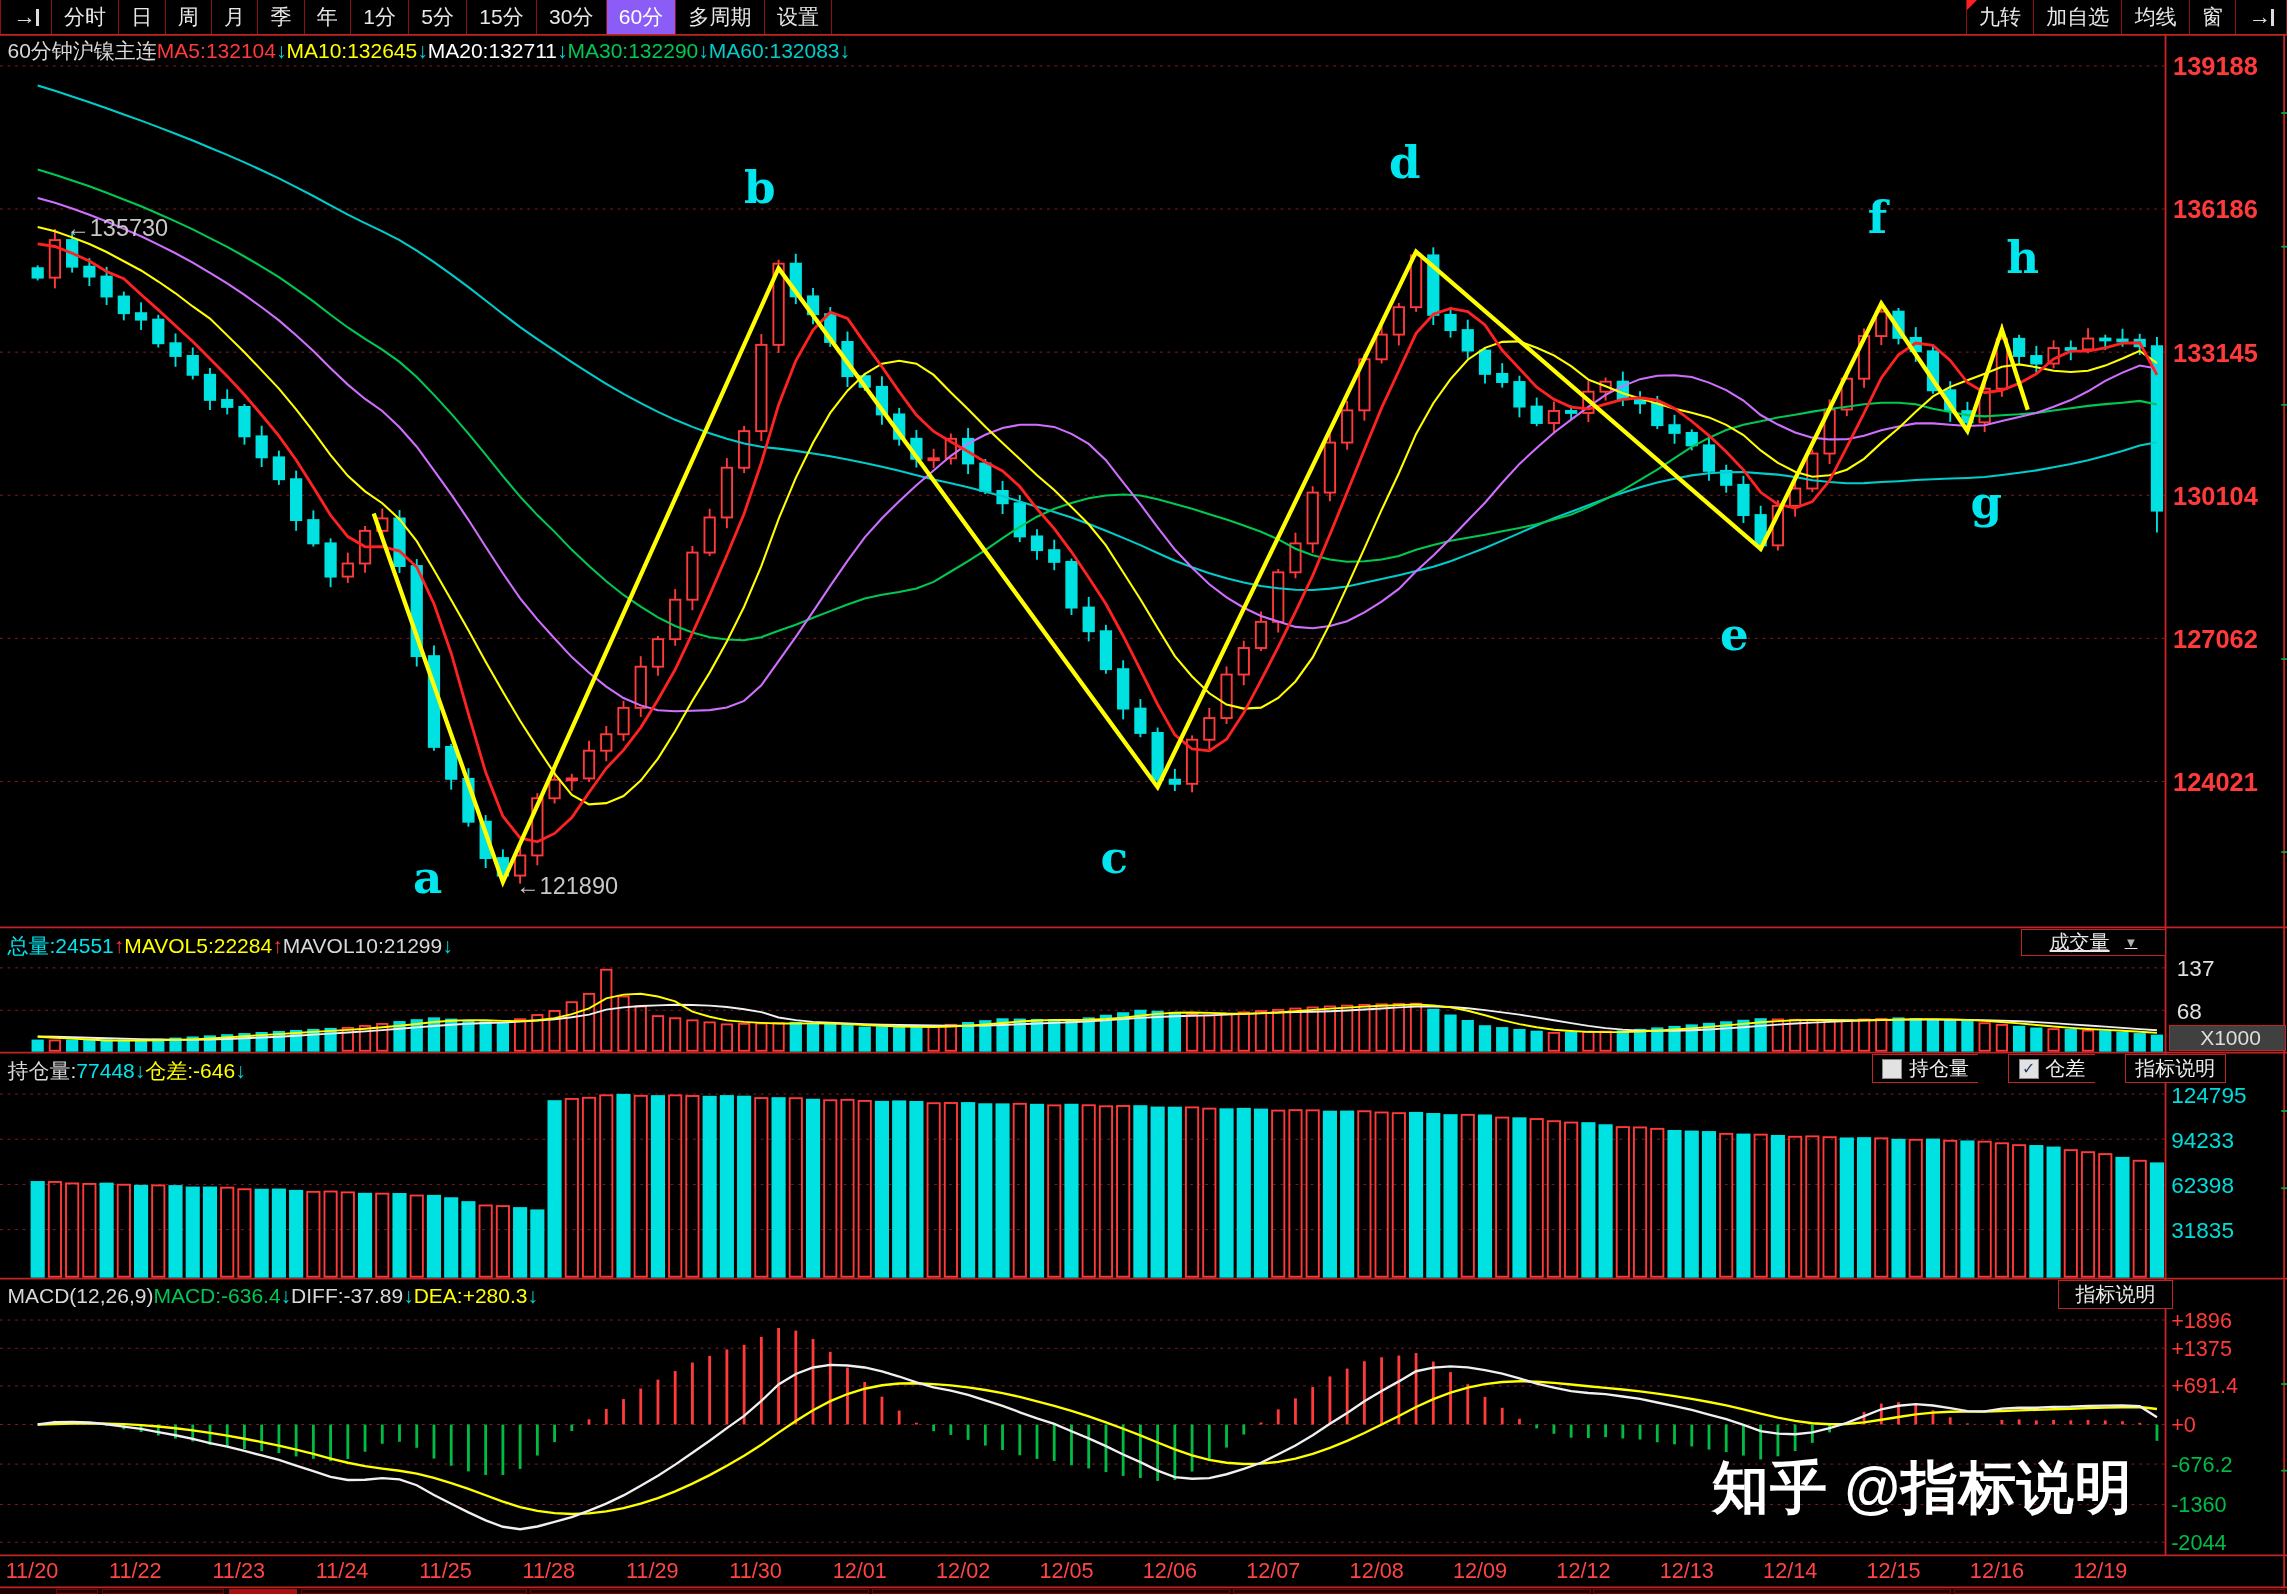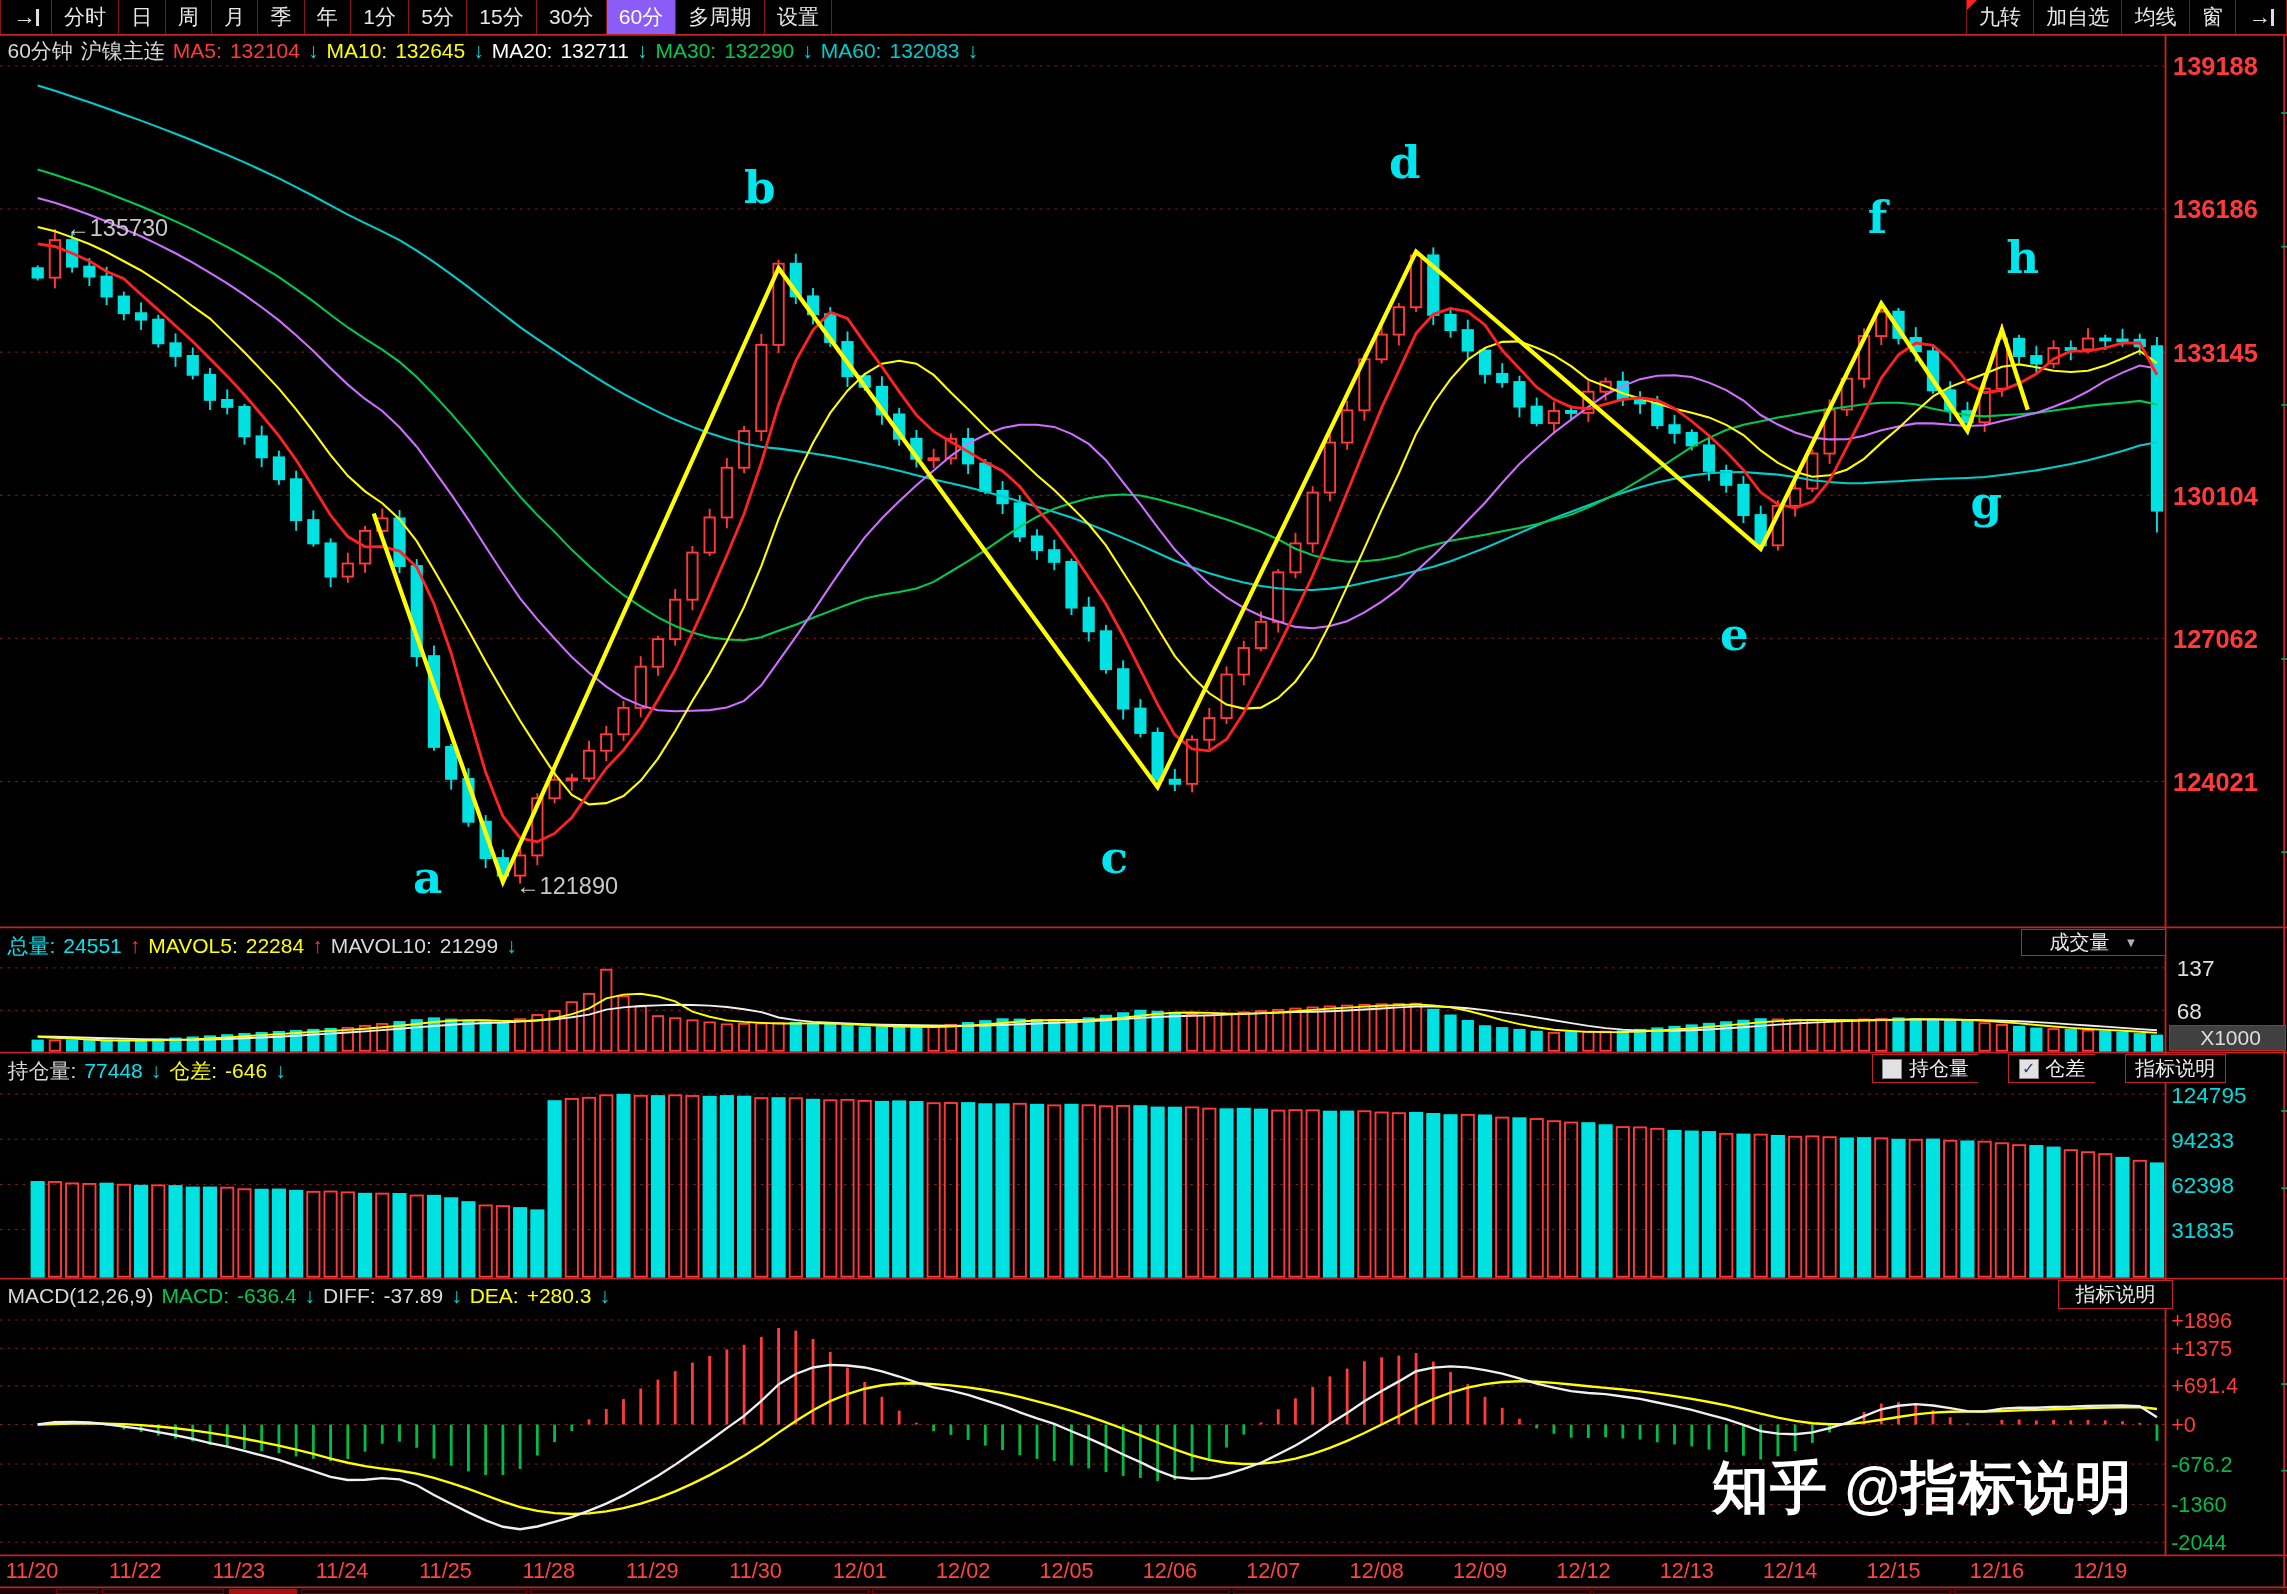--- a/index.html
+++ b/index.html
@@ -13,29 +13,29 @@
          border-left:1.9px solid #8a1212;color:#e8e8e8;font-size:21px;white-space:nowrap;
          position:relative;cursor:pointer;}
   .tcell:last-child{border-right:1.9px solid #8a1212;}
   .tcell.active{background:#8b5cf6;color:#ffffff;}
   .tspacer{flex:1;border-left:1.9px solid #8a1212;}
   .aicon{font-weight:bold;color:#dddddd;font-size:22.6px;letter-spacing:-1.9px;}
   .abar{display:inline-block;width:2.8px;height:17px;background:#dddddd;margin-left:1.9px;}
   .notch{position:absolute;left:0;top:0;width:0;height:0;
          border-top:10.4px solid #ff2020;border-right:10.4px solid transparent;}
   
-  .hrow{position:absolute;left:7.5px;font-size:21px;display:flex;gap:8px;z-index:3;
+  .hrow{position:absolute;left:7.5px;font-size:21px;display:flex;gap:0;z-index:3;
         align-items:center;white-space:nowrap;}
   .c-wht{color:#d8d8d8}.c-red{color:#ff3a3a}.c-yel{color:#ffff00}
   .c-mag{color:#ffffff}.c-grn{color:#00c850}.c-cyn{color:#00cccc}
   .c-bcy{color:#00e5ee}.c-arr{color:#00d8d8}.c-arru{color:#ff3a3a}
   
   .selbox{position:absolute;left:2021px;top:929px;width:143px;height:25.4px;
           border:1.9px solid #c22424;display:flex;align-items:center;justify-content:center;
-          color:#e8e8e8;font-size:20px;z-index:3;cursor:pointer;background:#000;}
+          color:#e8e8e8;font-size:20px;z-index:3;cursor:pointer;background:#000;text-decoration:underline;}
   .selbox .tri{color:#b0b0b0;font-size:13px;margin-left:15px;}
   .x1000box{position:absolute;left:2169px;top:1025px;width:109px;height:23.5px;
             border:1.9px solid #c22424;color:#dddddd;font-size:21px;display:flex;
             align-items:center;padding-left:6px;z-index:3;background:#404040;justify-content:center;}
   .chkrow{position:absolute;left:1872px;top:1054px;height:29px;display:flex;z-index:3;gap:30px;}
   .chkcell{display:flex;align-items:center;gap:6.6px;padding:0 9.4px;
            border:1.9px solid #c22424;border-right:none;color:#eeeeee;font-size:20px;
            background:#000;cursor:pointer;}
   .chkcell:last-child{border-right:1.9px solid #c22424;}
   .cbox{width:18px;height:18px;background:#e2e2e2;border:0.9px solid #888;

